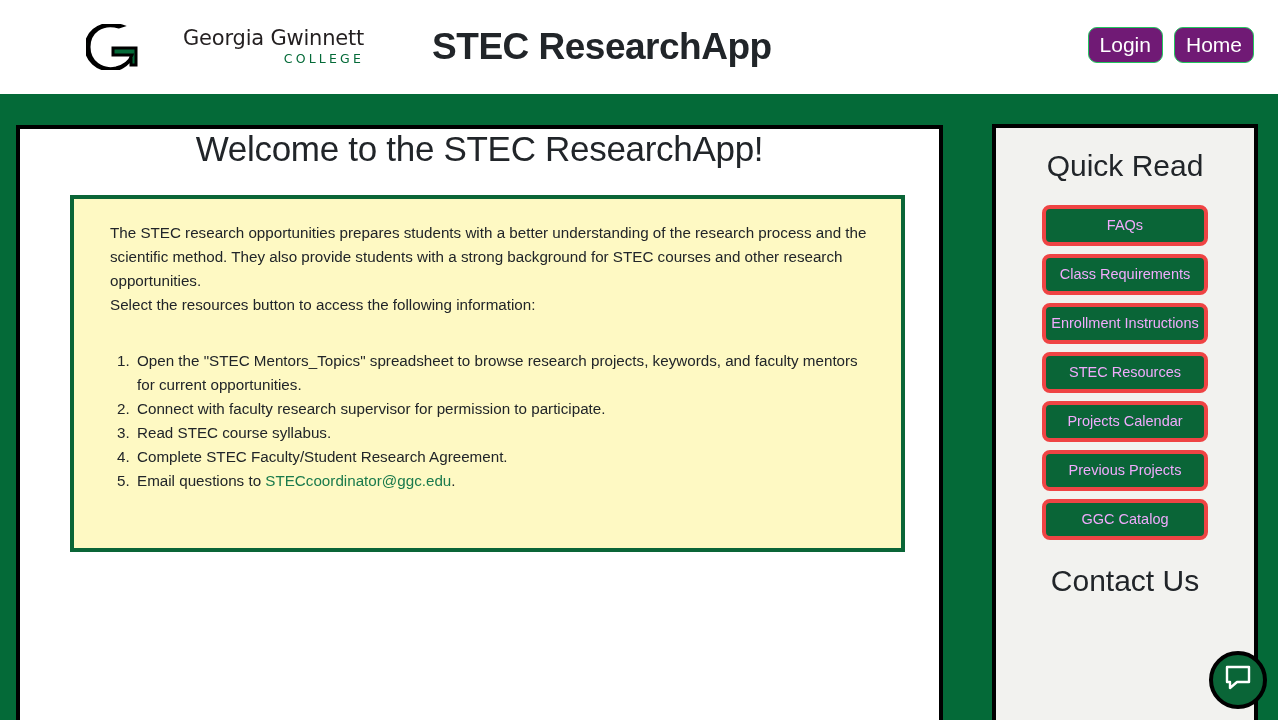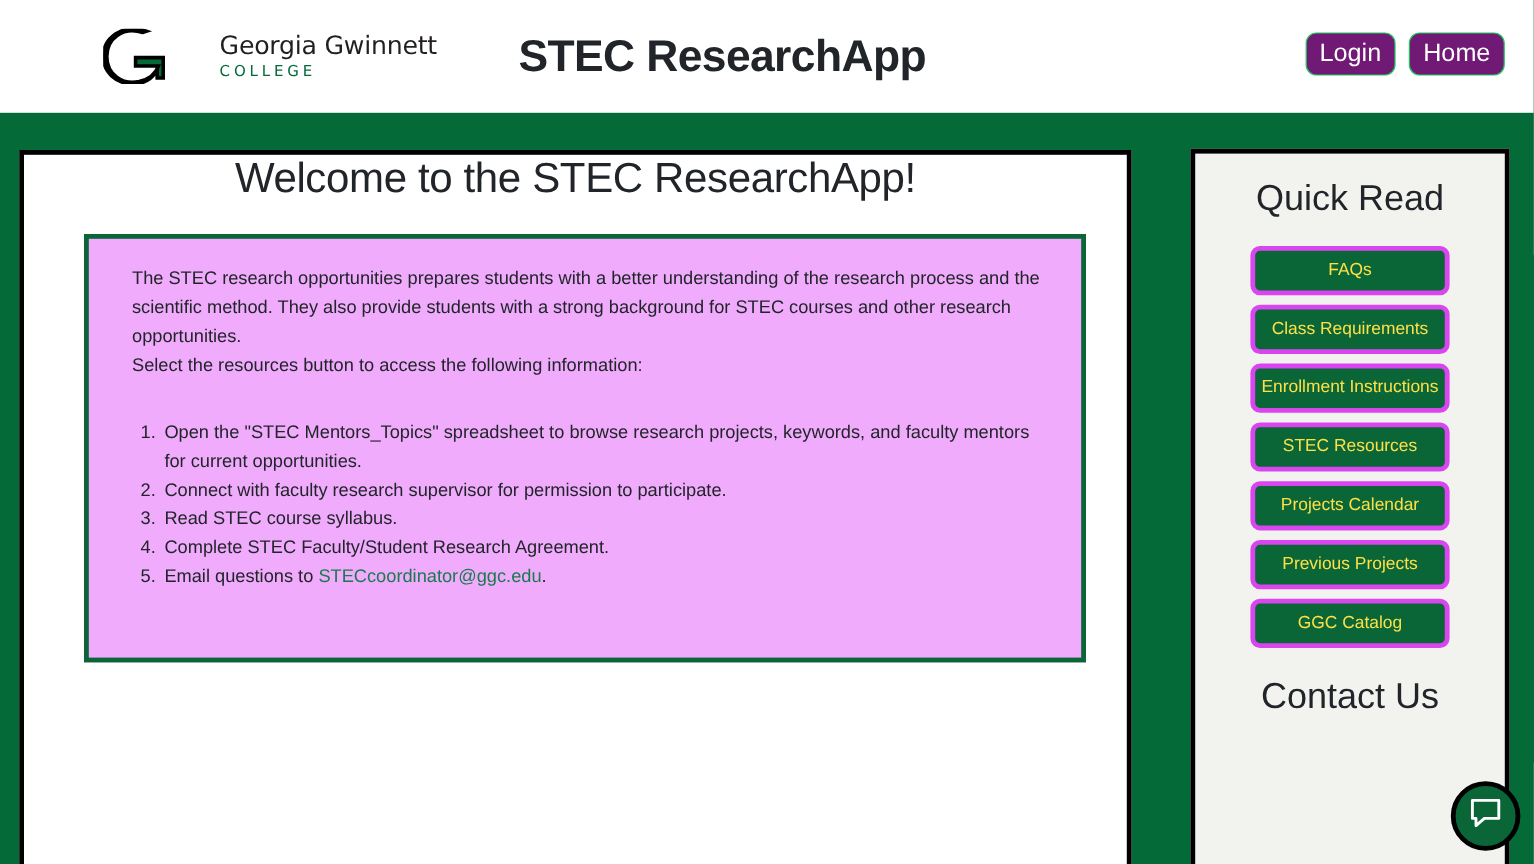--- a/index.html
+++ b/index.html
@@ -24,21 +24,21 @@
     gap: 35px;
   }
   .logo-mark { width: 54px; height: 46px; flex: none; }
   .logo-text { margin-left: 8px; line-height: 1; }
   .logo-name {
     font-size: 21px; color: #231f20; letter-spacing: -0.2px;
     font-family: "DejaVu Sans", sans-serif;
   }
   .logo-sub {
     font-size: 12.5px; color: #046a38; letter-spacing: 3.2px;
-    text-align: left; margin-top: 4px;
+    text-align: right; margin-top: 4px;
     font-family: "DejaVu Sans", sans-serif;
   }
   .app-title {
     margin-left: 68px;
     font-size: 37px; font-weight: bold; color: #212529;
     letter-spacing: -0.5px; white-space: nowrap;
   }
   .header-actions {
     position: absolute; right: 24px; top: 27px;
     display: flex; gap: 11px;
@@ -61,21 +61,21 @@
     overflow: hidden;
   }
   .welcome-title {
     margin: 0; 
     text-align: center;
     font-size: 35px; font-weight: normal; color: #212529;
     letter-spacing: -0.3px;
   }
   .content-box {
     margin: 26px 34px 0 50px;
-    background: #f0abfc;
+    background: #fef9c3;
     border: 4px solid #0a6537;
     padding: 22px 26px 22px 36px;
     height: 357px;
   }
   .content-box p {
     margin: 0;
     font-size: 15.2px; line-height: 24px; color: #212529;
   }
   .content-box ol {
     margin: 32px 0 0 0; padding-left: 24px;
@@ -94,22 +94,22 @@
   }
   .side-h {
     margin: 0; padding-top: 21px;
     text-align: center;
     font-size: 30px; font-weight: normal; color: #212529;
   }
   .side-h.contact { padding-top: 16px; }
   .links { margin-top: 22px; padding: 0 46px; }
   .link-btn {
     display: block; width: 100%;
-    background: #0a6537; color: #fde047;
-    border: 4px solid #d946ef; border-radius: 8px;
+    background: #0a6537; color: #f0abfc;
+    border: 4px solid #ef4444; border-radius: 8px;
     font-size: 14.5px; font-family: "Liberation Sans", sans-serif;
     line-height: 19px; padding: 7px 4px; margin-bottom: 8px;
     cursor: pointer; text-align: center;
   }
   .contact-body { padding: 6px 20px 0 26px; }
   .contact-row {
     font-size: 15px; line-height: 24px; color: #212529;
     margin-bottom: 14px;
   }
   .c-icon { font-size: 13px; margin-right: 3px; }

